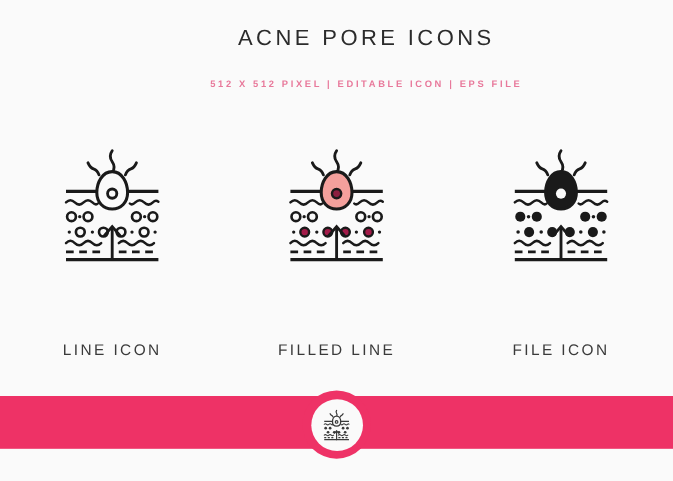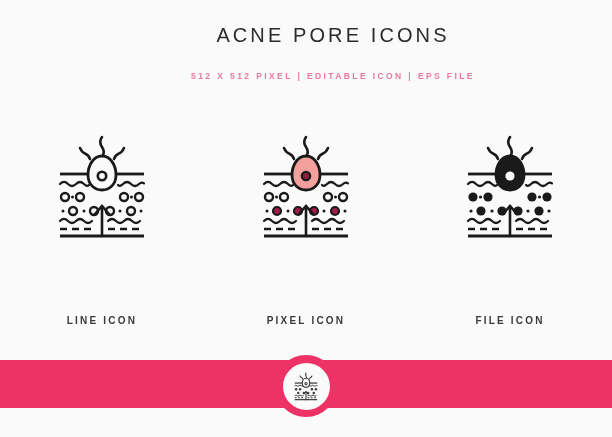--- a/index.html
+++ b/index.html
@@ -74,22 +74,22 @@
     top: 310px;
     left: 0;
     width: 612px;
     display: flex;
   }
   .label-cell {
     flex: 1 1 0;
     text-align: center;
   }
   .icon-label {
-    font-size: 10px;
-    font-weight: 700;
+    font-size: 14px;
+    font-weight: 400;
     letter-spacing: 2.2px;
     color: #3A3A3A;
     line-height: 12px;
     white-space: nowrap;
     margin-top: 16px;
   }
   
   .bottom-bar {
     position: absolute;
     top: 360px;
@@ -312,21 +312,21 @@
       </svg>
     </div>
 
   </div>
 
   <div class="label-row">
     <div class="label-cell">
       <span class="icon-label">LINE ICON</span>
     </div>
     <div class="label-cell">
-      <span class="icon-label">PIXEL ICON</span>
+      <span class="icon-label">FILLED LINE</span>
     </div>
     <div class="label-cell">
       <span class="icon-label">FILE ICON</span>
     </div>
   </div>
 
   <div class="bottom-bar"></div>
 
   <div class="badge">
     <div class="badge-inner">

